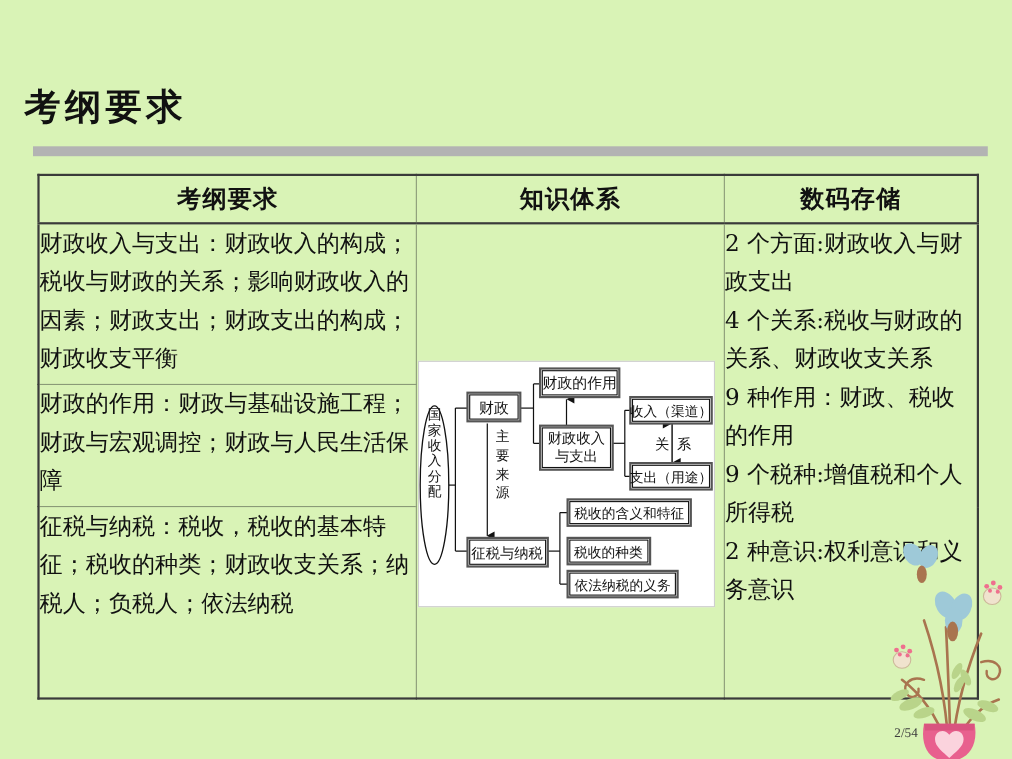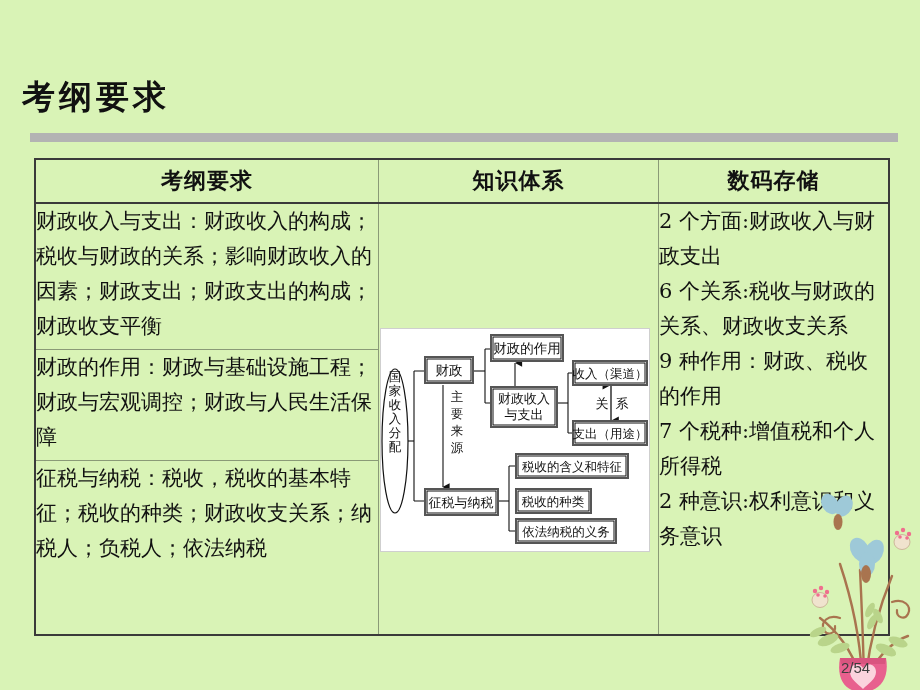--- a/index.html
+++ b/index.html
@@ -46,21 +46,21 @@
     letter-spacing:1px;
     color:#111;
     vertical-align:middle;
   }
   .col-req{width:342px;}
   .col-sys{width:279px;margin-top:32px;}
   .col-store{width:229px;}
   .req-cell{
     font-size:21px;line-height:35px;color:#111;
     padding:4px 6px 4px 8px;
-    font-family:Liberation Serif, serif;
+    font-family:Liberation Sans, sans-serif;
   }
   .req-cell.r1{height:145px;}
   .req-cell.r2{height:110px;margin-left:40px;}
   .req-cell.r3{height:auto;padding-top:18px;}
   .store-cell{
     font-size:21px;line-height:35px;color:#111;
     padding:4px 6px 4px 8px;
     font-family:"DejaVu Serif","Liberation Serif",serif;
     margin-top:39px;
   }
@@ -74,23 +74,22 @@
   }
   #knowledge-diagram svg{display:block;}
   
   #flower-decoration{
     position:absolute;right:0px;bottom:0px;
     width:120px;height:200px;
     pointer-events:none;
   }
   #page-number{
     position:absolute;left:813px;top:659px;
-    font-size:15px;color:#3d3d3d;
-    font-family:Liberation Sans, sans-serif;
-    margin-left:28px;
+    font-size:12px;color:#3d3d3d;
+    font-family:Liberation Serif, serif;
   }
 </style>
 </head>
 <body>
 
 <div id="slide-title">考纲要求</div>
 <div id="title-rule"></div>
 
 <table id="exam-table">
   <thead>
@@ -101,23 +100,23 @@
     </tr>
   </thead>
   <tbody>
     <tr>
       <td class="req-cell r1">财政收入与支出：财政收入的构成；税收与财政的关系；影响财政收入的因素；财政支出；财政支出的构成；财政收支平衡</td>
 
       <td class="sys-cell" rowspan="3"></td>
 
       <td class="store-cell" rowspan="3">
         <div>2 个方面:财政收入与财政支出</div>
-        <div>6 个关系:税收与财政的关系、财政收支关系</div>
+        <div>4 个关系:税收与财政的关系、财政收支关系</div>
         <div>9 种作用：财政、税收的作用</div>
-        <div>7 个税种:增值税和个人所得税</div>
+        <div>9 个税种:增值税和个人所得税</div>
         <div>2 种意识:权利意识和义务意识</div>
       </td>
     </tr>
     <tr>
       <td class="req-cell r2">财政的作用：财政与基础设施工程；财政与宏观调控；财政与人民生活保障</td>
     </tr>
     <tr>
       <td class="req-cell r3">征税与纳税：税收，税收的基本特征；税收的种类；财政收支关系；纳税人；负税人；依法纳税</td>
     </tr>
   </tbody>

